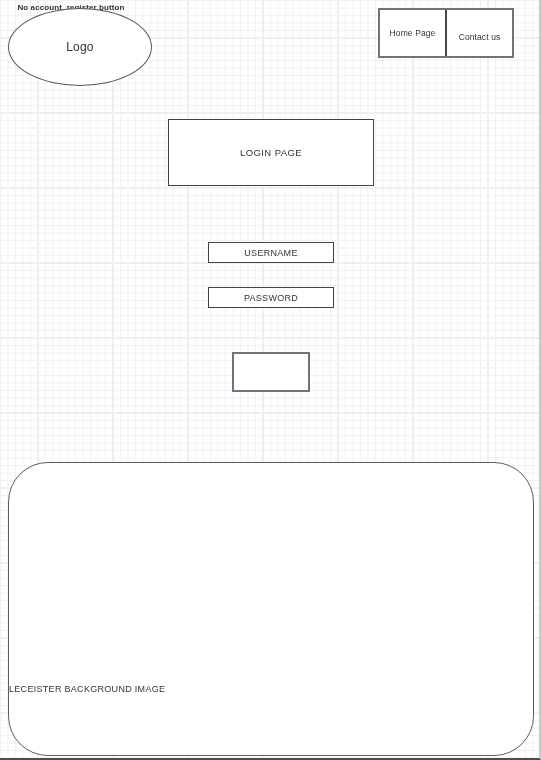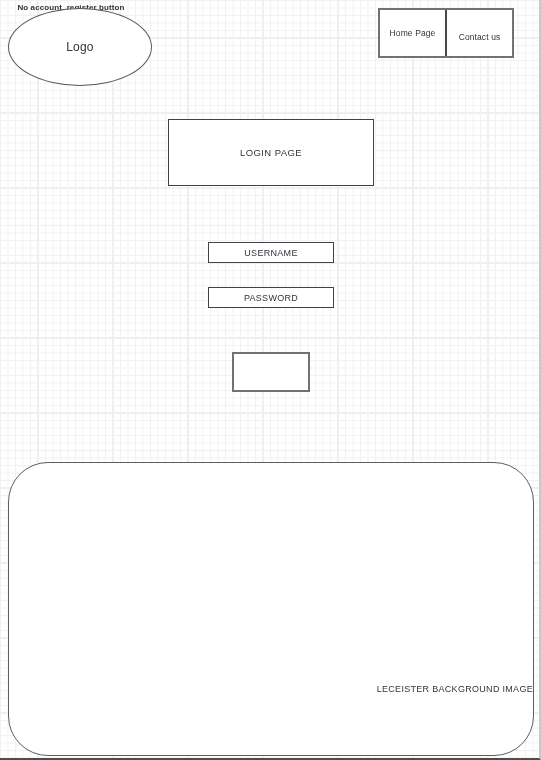--- a/index.html
+++ b/index.html
@@ -139,21 +139,21 @@
   
   #background-image-panel {
     left: 8px;
     top: 462px;
     width: 526px;
     height: 294px;
     border: 1px solid #5a5e63;
     border-radius: 40px;
     display: flex;
     align-items: center;
-    justify-content: flex-end;
+    justify-content: flex-start;
   }
   #background-image-panel .label {
     font-size: 9px;
     color: #30343a;
     letter-spacing: 0.3px;
     transform: translateY(80px);
   }
 </style>
 </head>
 <body>

